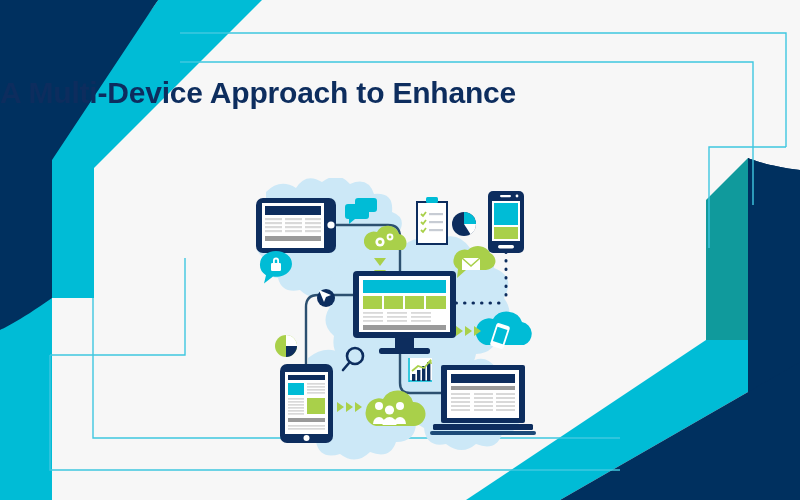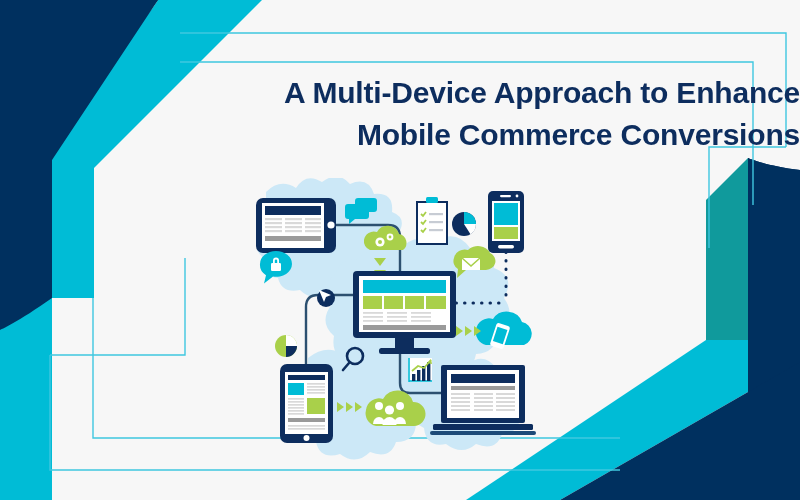--- a/index.html
+++ b/index.html
@@ -15,21 +15,21 @@
     background: #f7f7f7;
     font-family: "Liberation Sans", sans-serif;
   }
   .layer { position: absolute; top: 0; left: 0; width: 800px; height: 500px; }
 
   
   #title-block {
     position: absolute;
     left: 0; right: 0;
     top: 72px;
-    text-align: right;
+    text-align: left;
     z-index: 6;
   }
   .title-line {
     display: block;
     color: #0d2d5e;
     font-size: 30px;
     font-weight: bold;
     letter-spacing: -0.2px;
     line-height: 42px;
   }
@@ -85,21 +85,20 @@
 
     <polyline points="180,33 786,33 786,147" fill="none" stroke="#3fc7e0" stroke-width="1.4"></polyline>
 
     <polyline points="180,62 753,62 753,205" fill="none" stroke="#3fc7e0" stroke-width="1.4"></polyline>
 
     <polyline points="786,147 709,147 709,248" fill="none" stroke="#3fc7e0" stroke-width="1.4"></polyline>
   </svg>
 
   <div id="title-block">
     <span class="title-line">A Multi-Device Approach to Enhance</span>
-    <span class="title-line">Mobile Commerce Conversions</span>
   </div>
 
   <div id="illustration">
     <svg width="304" height="292" viewBox="0 0 304 292" xmlns="http://www.w3.org/2000/svg">
 
       <g fill="#cce8f7">
         <path d="M18,14 q14,-14 30,-4 q10,-16 26,-6 q16,-12 28,2 q18,-8 24,10 q20,-2 18,18
                  q16,6 6,22 q10,16 -8,22 q2,18 -16,18 q-4,18 -22,12 q-10,14 -26,6
                  q-14,10 -26,-2 q-18,4 -22,-12 q-18,-2 -14,-20 q-14,-10 -2,-24
                  q-10,-16 4,-24 Z"></path>

